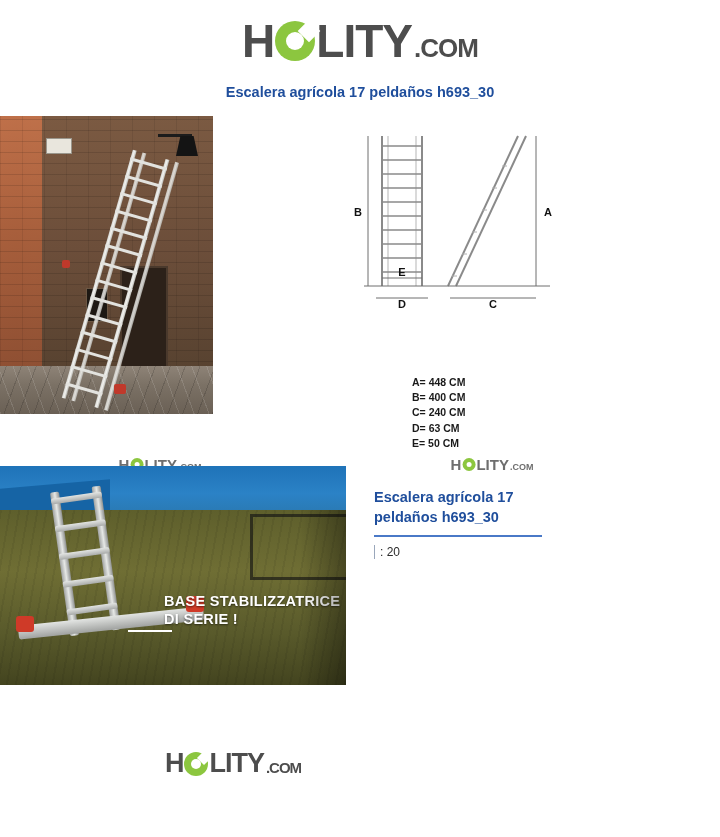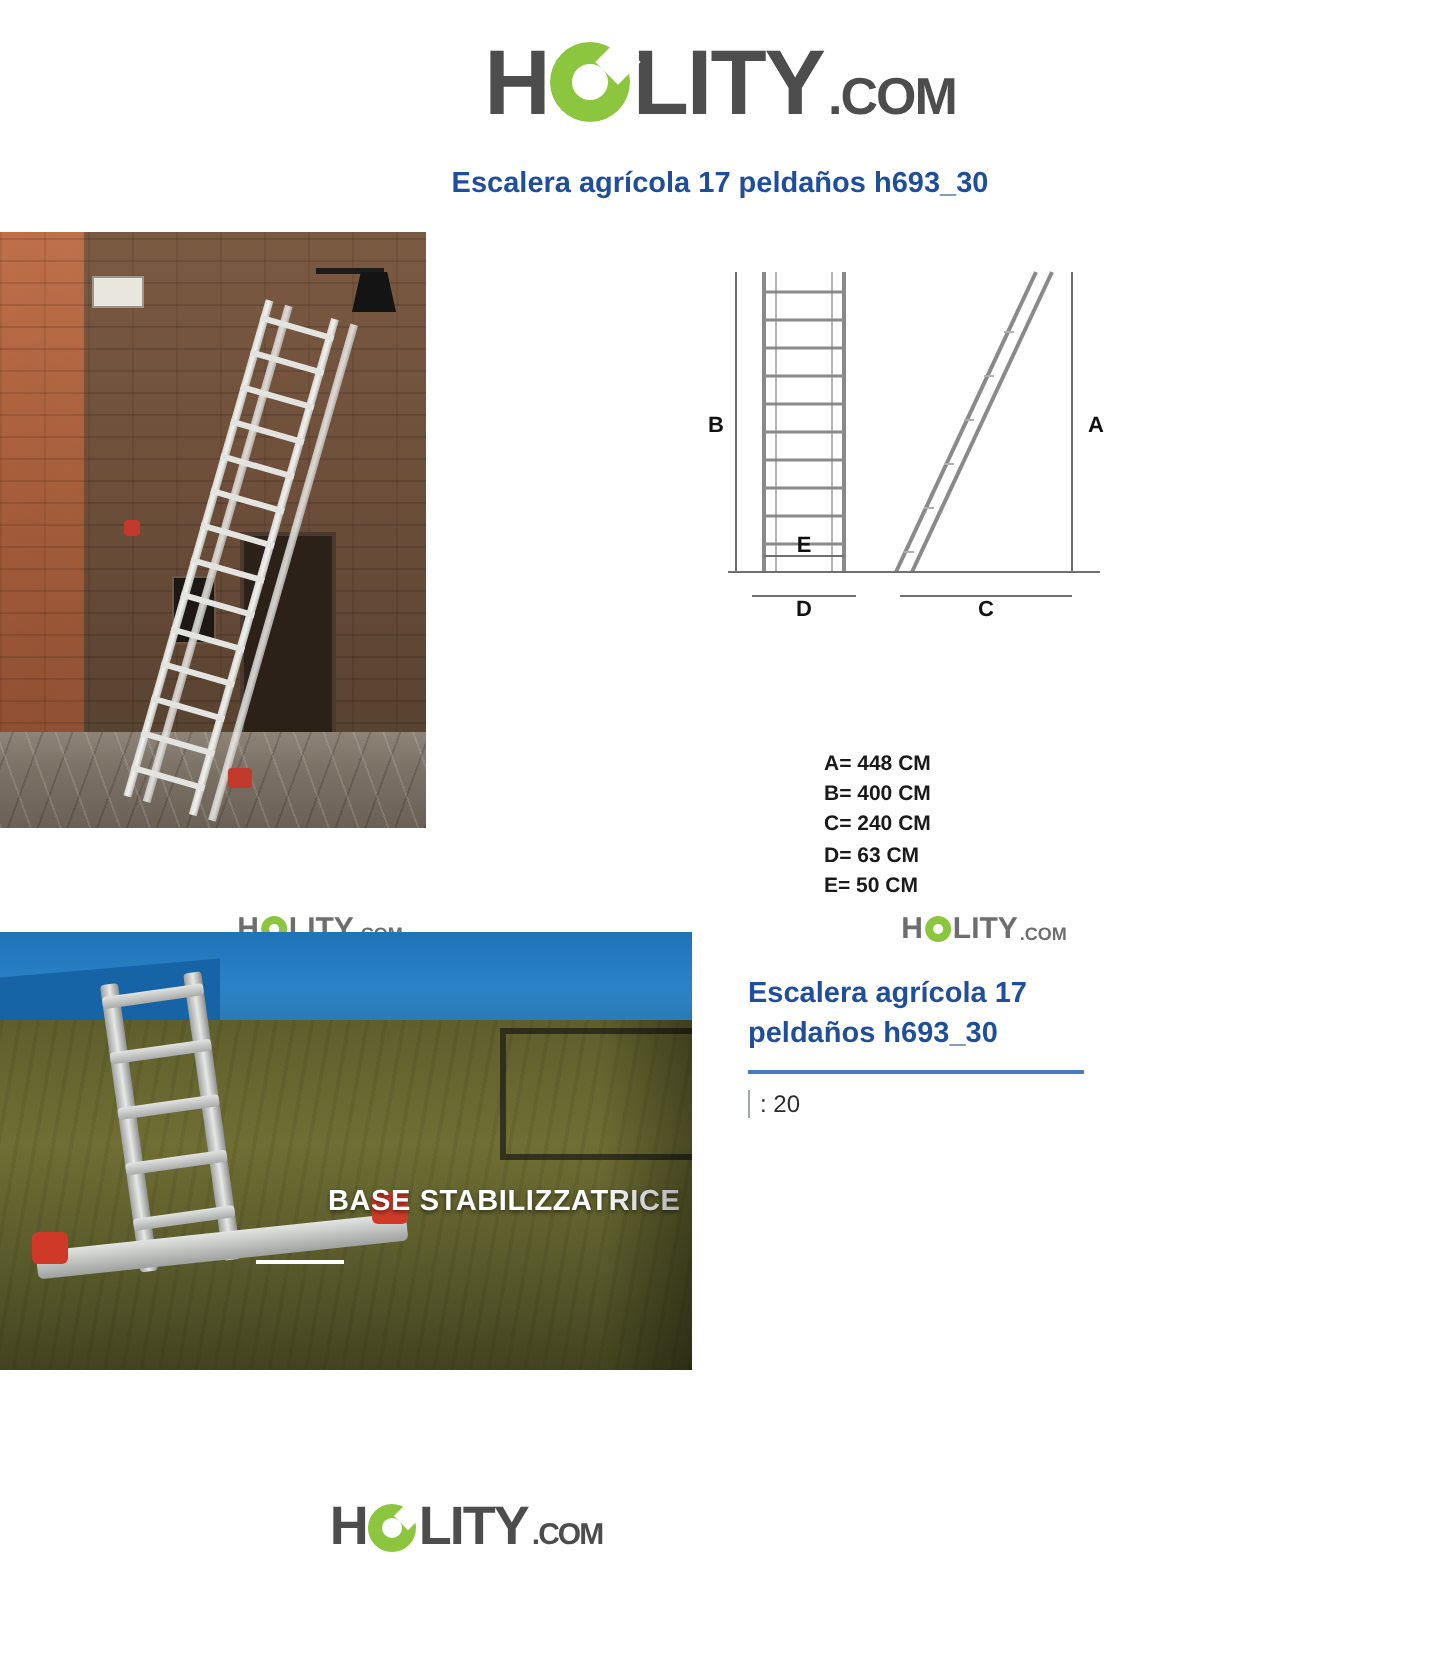--- a/index.html
+++ b/index.html
@@ -489,20 +489,21 @@
         <div class="rung" style="top:62px"></div>
         <div class="rung" style="top:90px"></div>
         <div class="rung" style="top:118px"></div>
       </div>
       <div class="ph2-base"></div>
       <div class="ph2-cap" style="left:16px; top:150px;"></div>
       <div class="ph2-cap" style="left:186px; top:130px;"></div>
       <div class="ph2-line"></div>
       <div class="ph2-text">
         <div>BASE STABILIZZATRICE</div>
+        <div>DI SERIE !</div>
       </div>
       <div class="ph2-dark-r"></div>
     </div>
 
     <div class="info">
       <div class="info-title">Escalera agrícola 17 peldaños h693_30</div>
       <div class="info-rule"></div>
       <div class="info-spec">: 20</div>
     </div>
   </div>

